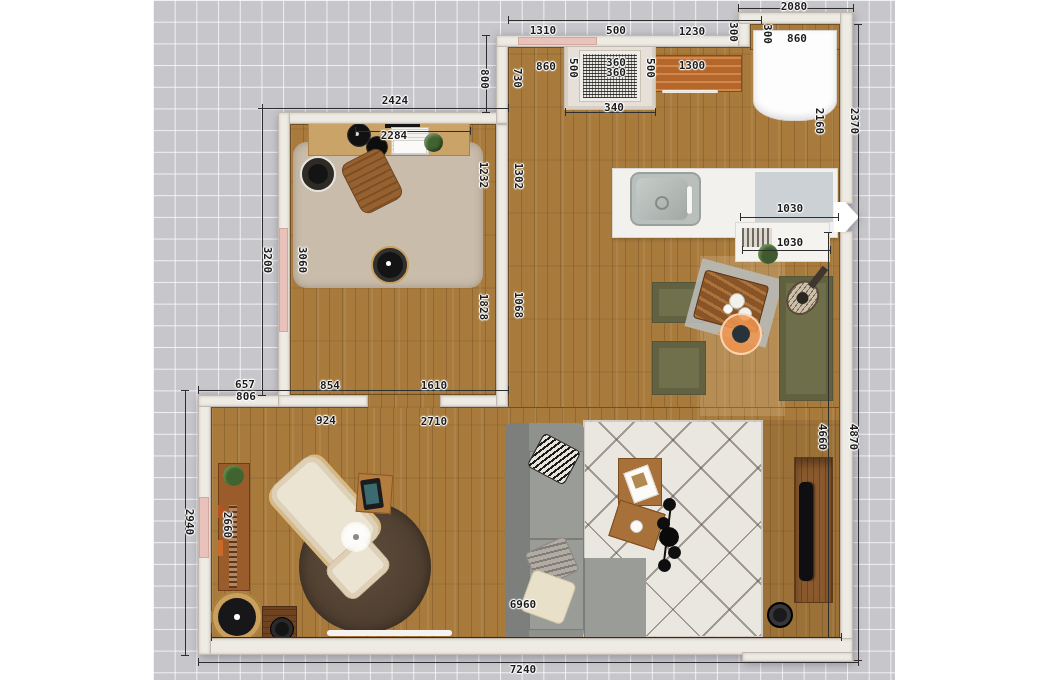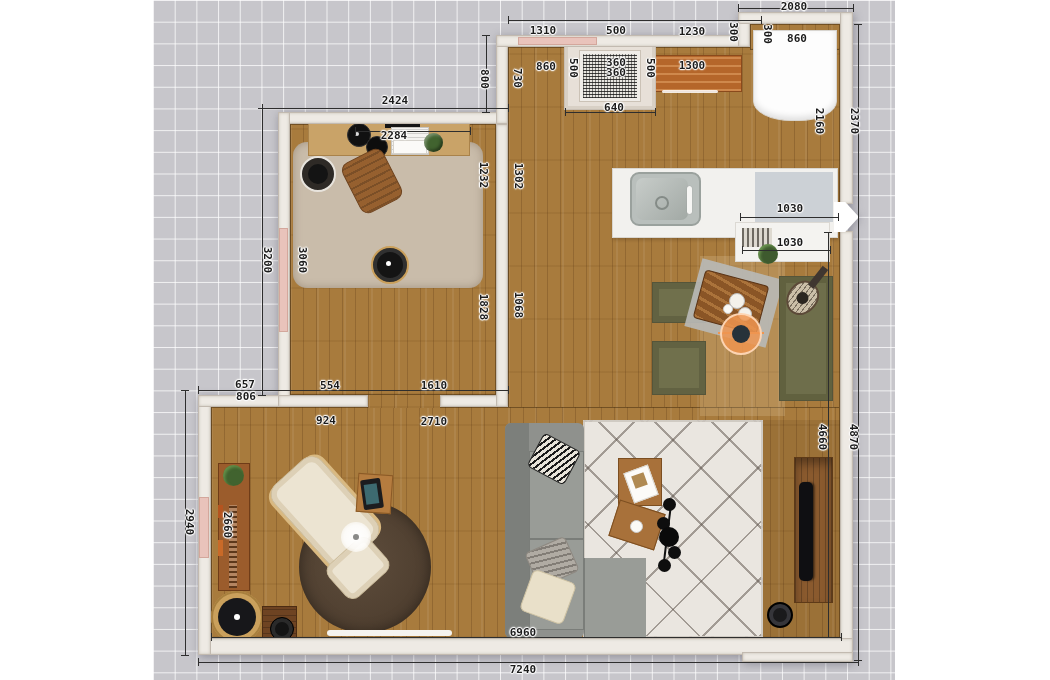--- a/index.html
+++ b/index.html
@@ -224,40 +224,40 @@
       <span class="dim" style="left: 692px; top: 31px;">1230</span>
       <span class="dim v" style="left: 733px; top: 32px;">300</span>
       <span class="dim" style="left: 794px; top: 6px;">2080</span>
       <span class="dim v" style="left: 767px; top: 34px;">300</span>
       <span class="dim" style="left: 797px; top: 38px;">860</span>
       <span class="dim" style="left: 546px; top: 66px;">860</span>
       <span class="dim v" style="left: 573px; top: 68px;">500</span>
       <span class="dim" style="left: 616px; top: 62px;">360</span>
       <span class="dim" style="left: 616px; top: 72px;">360</span>
       <span class="dim v" style="left: 650px; top: 68px;">500</span>
-      <span class="dim" style="left: 614px; top: 107px;">640</span>
+      <span class="dim" style="left: 614px; top: 107px;">340</span>
       <span class="dim" style="left: 692px; top: 65px;">1300</span>
       <span class="dim v" style="left: 819px; top: 121px;">2160</span>
       <span class="dim v" style="left: 854px; top: 121px;">2370</span>
       <span class="dim" style="left: 394px; top: 135px;">2284</span>
       <span class="dim v" style="left: 483px; top: 175px;">1232</span>
       <span class="dim v" style="left: 518px; top: 176px;">1302</span>
       <span class="dim v" style="left: 483px; top: 307px;">1828</span>
       <span class="dim v" style="left: 518px; top: 305px;">1068</span>
       <span class="dim v" style="left: 302px; top: 260px;">3060</span>
       <span class="dim v" style="left: 267px; top: 260px;">3200</span>
       <span class="dim" style="left: 790px; top: 208px;">1030</span>
       <span class="dim" style="left: 790px; top: 242px;">1030</span>
       <span class="dim" style="left: 245px; top: 384px;">657</span>
-      <span class="dim" style="left: 330px; top: 385px;">554</span>
+      <span class="dim" style="left: 330px; top: 385px;">854</span>
       <span class="dim" style="left: 434px; top: 385px;">1610</span>
       <span class="dim" style="left: 246px; top: 396px;">806</span>
       <span class="dim" style="left: 326px; top: 420px;">924</span>
       <span class="dim" style="left: 434px; top: 421px;">2710</span>
       <span class="dim v" style="left: 189px; top: 522px;">2940</span>
       <span class="dim v" style="left: 227px; top: 525px;">2660</span>
       <span class="dim v" style="left: 822px; top: 437px;">4660</span>
       <span class="dim v" style="left: 853px; top: 437px;">4870</span>
-      <span class="dim" style="left: 523px; top: 632px;">6960</span>
+      <span class="dim" style="left: 523px; top: 604px;">6960</span>
       <span class="dim" style="left: 523px; top: 669px;">7240</span>
     </div>
 
 </div>
 
 </body></html>

